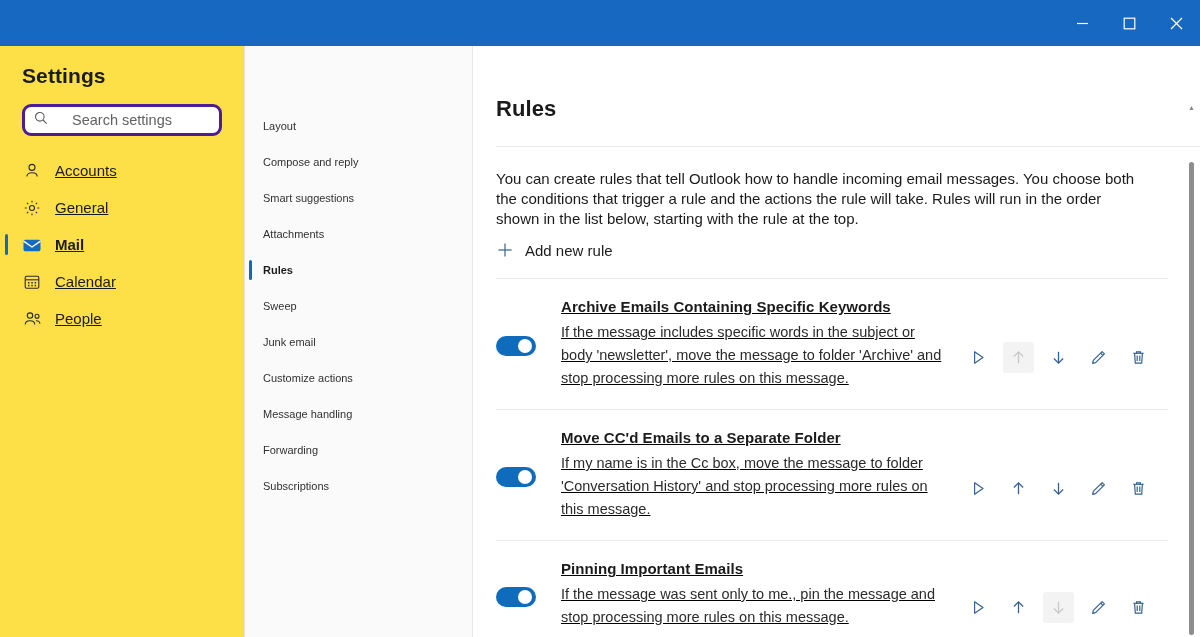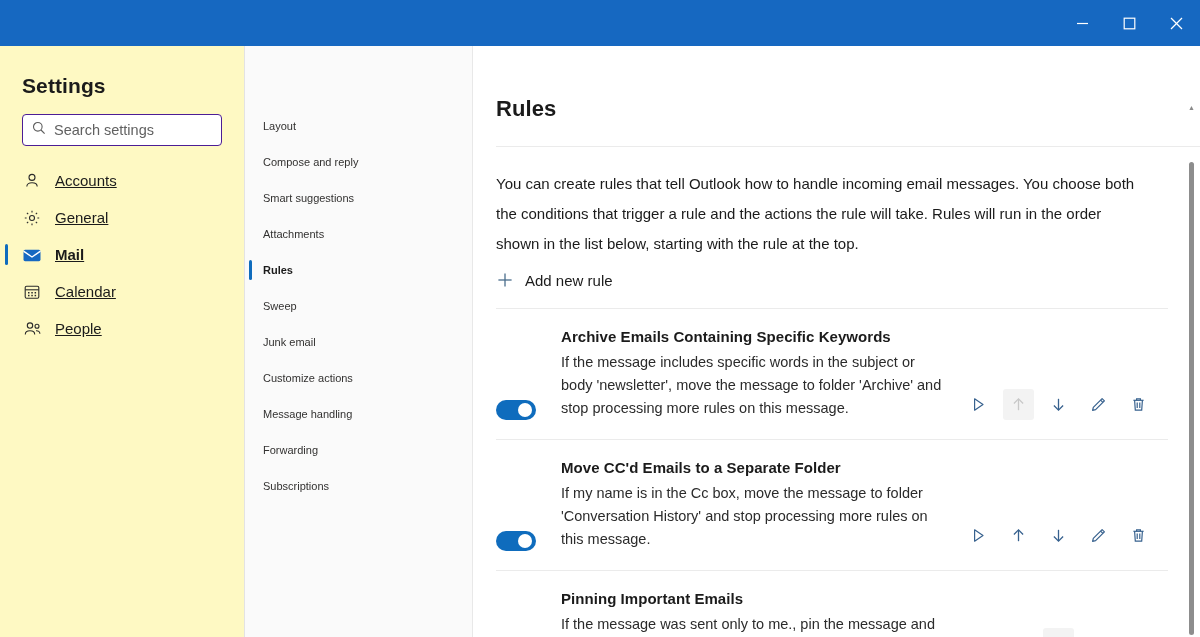--- a/index.html
+++ b/index.html
@@ -20,33 +20,33 @@
     width: 47px; display: flex; align-items: center; justify-content: center;
     cursor: default;
   }
   .wbtn svg { display: block; }
 
   
   .body { flex: 1; display: flex; min-height: 0; }
 
   
   .sidebar {
-    width: 245px; flex: none; background: #fef9c3;
+    width: 245px; flex: none; background: #fde047;
     border-right: 1px solid #e3e3e3;
-    padding-top: 10px; position: relative;
+    position: relative;
   }
   .settings-title {
     font-size: 21px; font-weight: 600; color: #1b1b1b;
     padding: 18px 0 0 22px; letter-spacing: .1px;
   }
   .search-wrap { padding: 16px 22px 0 22px; }
   .search-box {
-    height: 32px; background: #ffffff; border: 1px solid #4c1d95;
-    border-radius: 4px; display: flex; align-items: center; padding: 0 9px;
-    gap: 8px;
+    height: 32px; background: #ffffff; border: 3px solid #4c1d95;
+    border-radius: 9px; display: flex; align-items: center; padding: 0 9px;
+    gap: 24px;
   }
   .search-box input {
     border: 0; outline: 0; background: transparent; width: 100%;
     font-family: "Liberation Sans", sans-serif; font-size: 14.5px; color: #1b1b1b;
   }
   .search-box input::placeholder { color: #616161; }
 
   .nav { margin-top: 16px; }
   .nav-item {
     position: relative; height: 37px; display: flex; align-items: center;
@@ -79,33 +79,33 @@
 
   
   .main { flex: 1; min-width: 0; background: #ffffff; position: relative; display: flex; flex-direction: column; }
   .main-head { padding: 50px 0 0 23px; flex: none; }
   .main-head h1 { font-size: 22px; font-weight: 600; color: #1b1b1b; letter-spacing: .1px; }
   .head-divider { height: 1px; background: #ebebeb; margin-top: 24px; }
 
   .scrollarea { flex: 1; min-height: 0; overflow: hidden; position: relative; padding-right: 16px; }
   .content { padding: 22px 0 0 23px; }
   .intro {
-    font-size: 15px; line-height: 30px; color: #1b1b1b; max-width: 648px;
+    font-size: 15px; line-height: 20px; color: #1b1b1b; max-width: 648px;
   }
   .add-rule {
     display: inline-flex; align-items: center; gap: 11px;
     margin-top: 8px; font-size: 15px; color: #1b1b1b; cursor: default;
     padding: 4px 6px 4px 0;
   }
   .plus-ico { width: 18px; height: 18px; flex: none; }
   .rules-top-sep { height: 1px; background: #ebebeb; margin: 15px 16px 0 0; }
 
   .rule {
-    display: flex; align-items: flex-end; padding: 19px 0 19px 0;
-    border-bottom: 1px solid #ebebeb; margin-right: 16px;
+    display: flex; align-items: center; padding: 19px 0 19px 0;
+    border-bottom: 1px solid #ebebeb; margin-right: 16px; text-decoration: underline;
   }
   .rule:last-child { border-bottom: none; }
   .toggle {
     width: 40px; height: 20px; border-radius: 10px; background: #0f6cbd;
     flex: none; margin-top: 4px; position: relative; cursor: default;
   }
   .toggle .knob {
     position: absolute; top: 3px; right: 4px; width: 14px; height: 14px;
     border-radius: 50%; background: #ffffff;
   }

